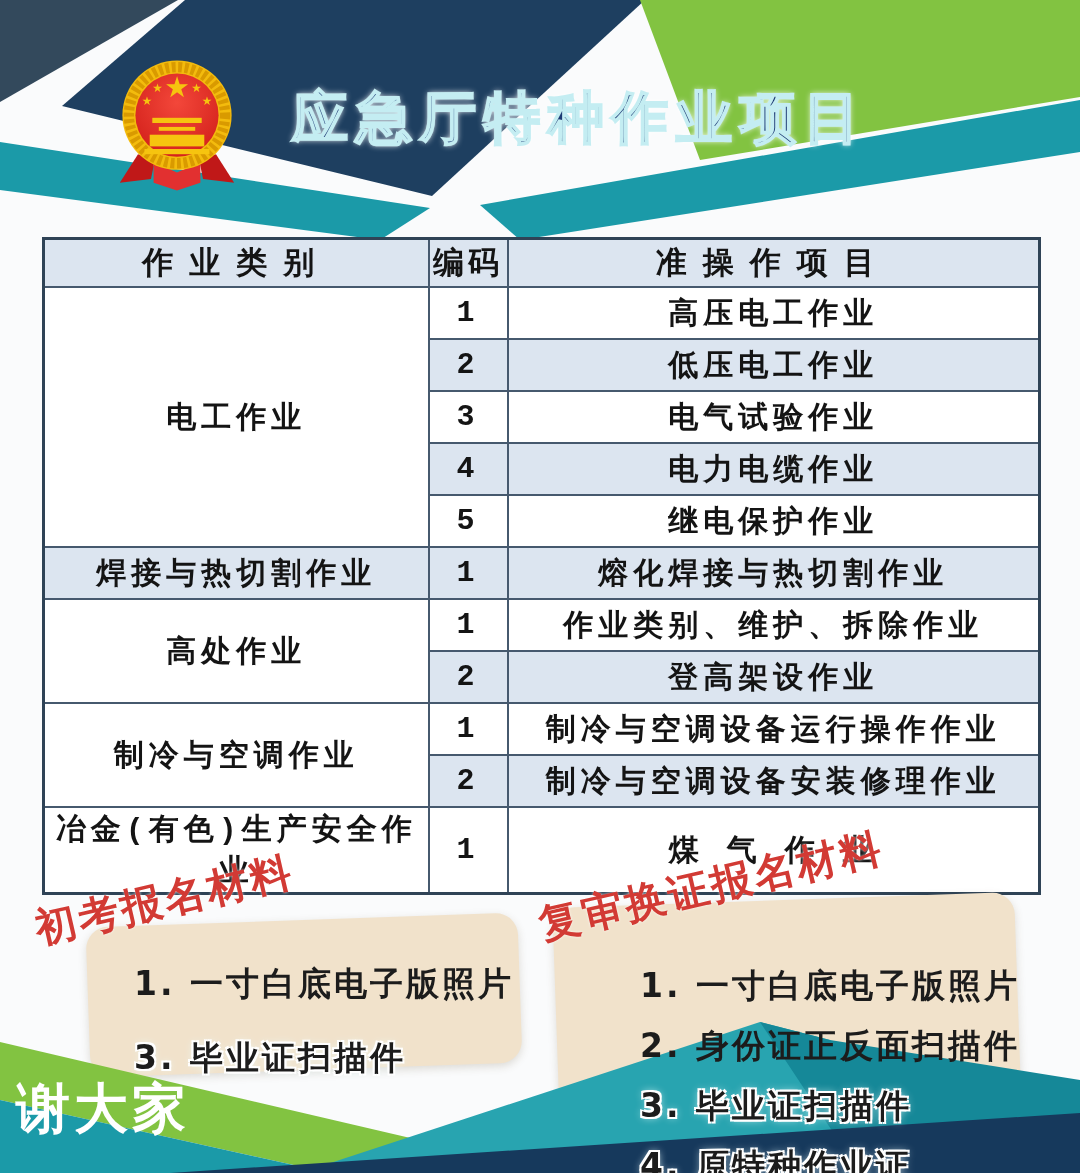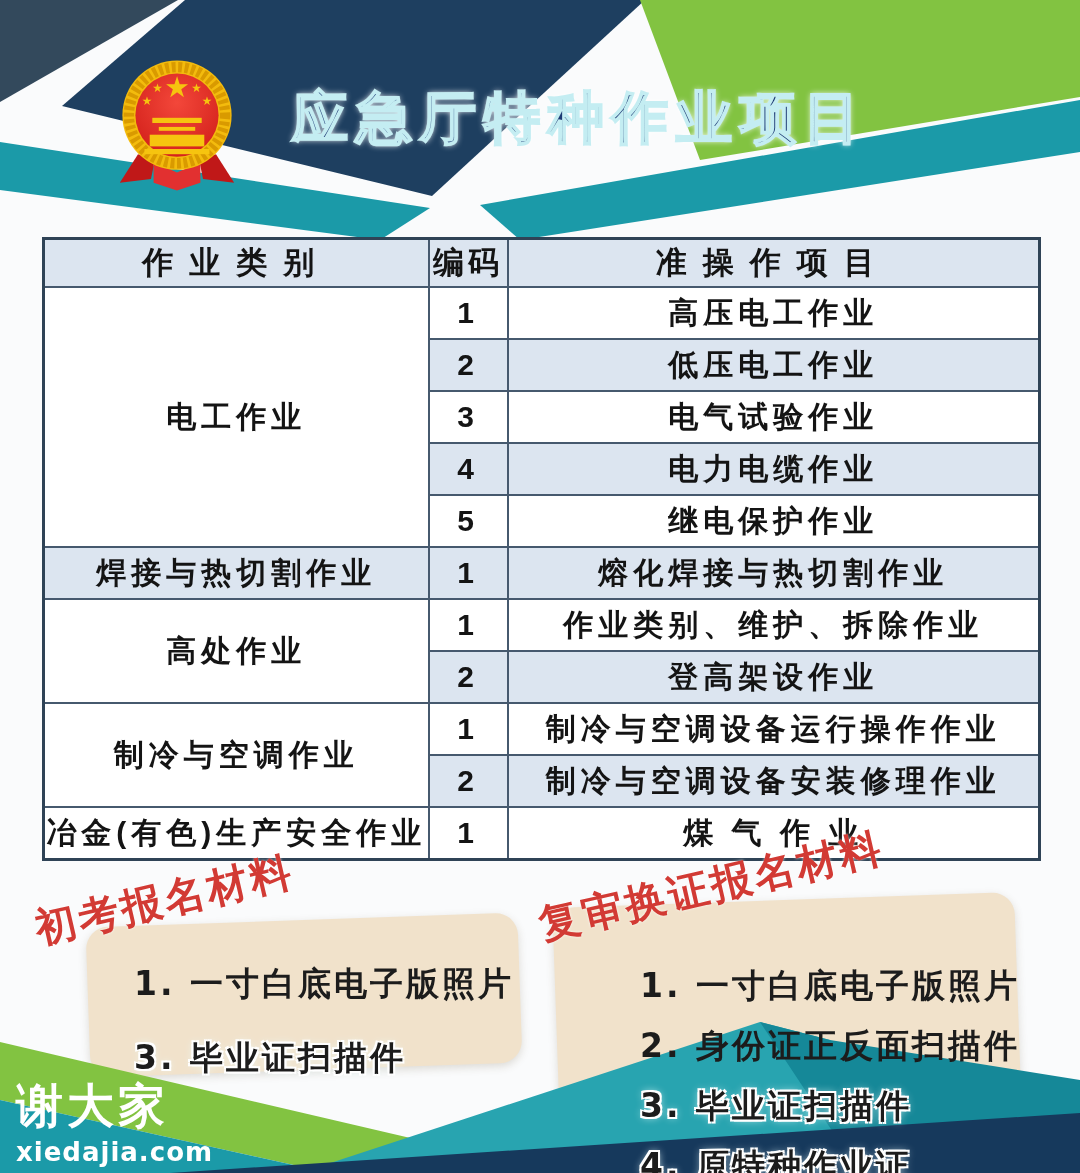--- a/index.html
+++ b/index.html
@@ -17,21 +17,21 @@
   .title{left:292px;top:86px;width:700px;z-index:1;
     font-size:56px;font-weight:900;letter-spacing:8px;line-height:1.15;
     color:#1e3a74;-webkit-text-stroke:2px #c4edf2;
     text-shadow:0 0 6px #ffffff,0 0 2px #e8fbff;white-space:nowrap;}
 
   
   table.ops{position:absolute;left:42px;top:237px;z-index:1;border-collapse:collapse;
     background:#ffffff;border:3px solid #2f4356;table-layout:fixed;}
   table.ops col.c1{width:385px;} table.ops col.c2{width:79px;} table.ops col.c3{width:532px;}
   table.ops th,table.ops td{border:2px solid #46596e;text-align:center;vertical-align:middle;
-    font-family:Liberation Sans, sans-serif;color:#141414;overflow:hidden;}
+    font-family:Liberation Mono, monospace;color:#141414;overflow:hidden;}
   table.ops th{height:44px;font-size:31px;font-weight:700;background:#dce5f0;}
   th.wide{letter-spacing:16px;} th.mid{letter-spacing:4px;}
   table.ops td{height:48px;font-size:30px;font-weight:600;letter-spacing:5px;}
   td.code{font-size:33px;font-weight:400;letter-spacing:0;}
   tr.tint td{background:#dce5f0;}
   td.span{background:#ffffff;margin-top:39px;}
   td.cat{letter-spacing:3px;}
 
   
   .panel{background:#f1e2cb;border-radius:22px;z-index:1;box-shadow:0 3px 8px rgba(90,70,40,.18);}
@@ -50,21 +50,21 @@
     font-size:33px;letter-spacing:3px;white-space:nowrap;}
   .list li{margin:0;}
   .list-left{left:122px;top:950px;}
   .list-left li{margin-bottom:29px;}
   .list-right{left:628px;top:952px;}
   .list-right li{margin-bottom:15px;}
   .outlined{text-shadow:-2px -2px 0 #fff,2px -2px 0 #fff,-2px 2px 0 #fff,2px 2px 0 #fff,0 0 8px #eafcff;}
 
   
   .watermark{left:16px;top:1082px;z-index:3;color:#ffffff;line-height:1;}
-  .wm-brand{font-size:47px;font-weight:900;letter-spacing:4px;}
+  .wm-brand{font-size:54px;font-weight:900;letter-spacing:4px;}
   .wm-domain{font-size:26px;font-weight:700;margin-top:10px;letter-spacing:1px;}
 </style>
 </head>
 <body>
 
 <div class="poster">
 
   <svg class="bglayer bg-top" width="1080" height="240" viewBox="0 0 1080 240">
     <polygon points="0,142 430,208 380,240 0,190" fill="#1b9aa8"></polygon>
     <polygon points="480,205 1080,100 1080,152 520,240" fill="#1b9aa8"></polygon>
@@ -185,16 +185,15 @@
   <div class="abs stamp stamp-right">复审换证报名材料</div>
   <ul class="abs list list-right">
     <li>1. 一寸白底电子版照片</li>
     <li>2. 身份证正反面扫描件</li>
     <li class="outlined">3. 毕业证扫描件</li>
     <li class="outlined">4. 原特种作业证</li>
   </ul>
 
   <div class="abs watermark">
     <div class="wm-brand">谢大家</div>
-    <div class="wm-domain">xiedajia.com</div>
   </div>
 
 </div>
 
 </body></html>

